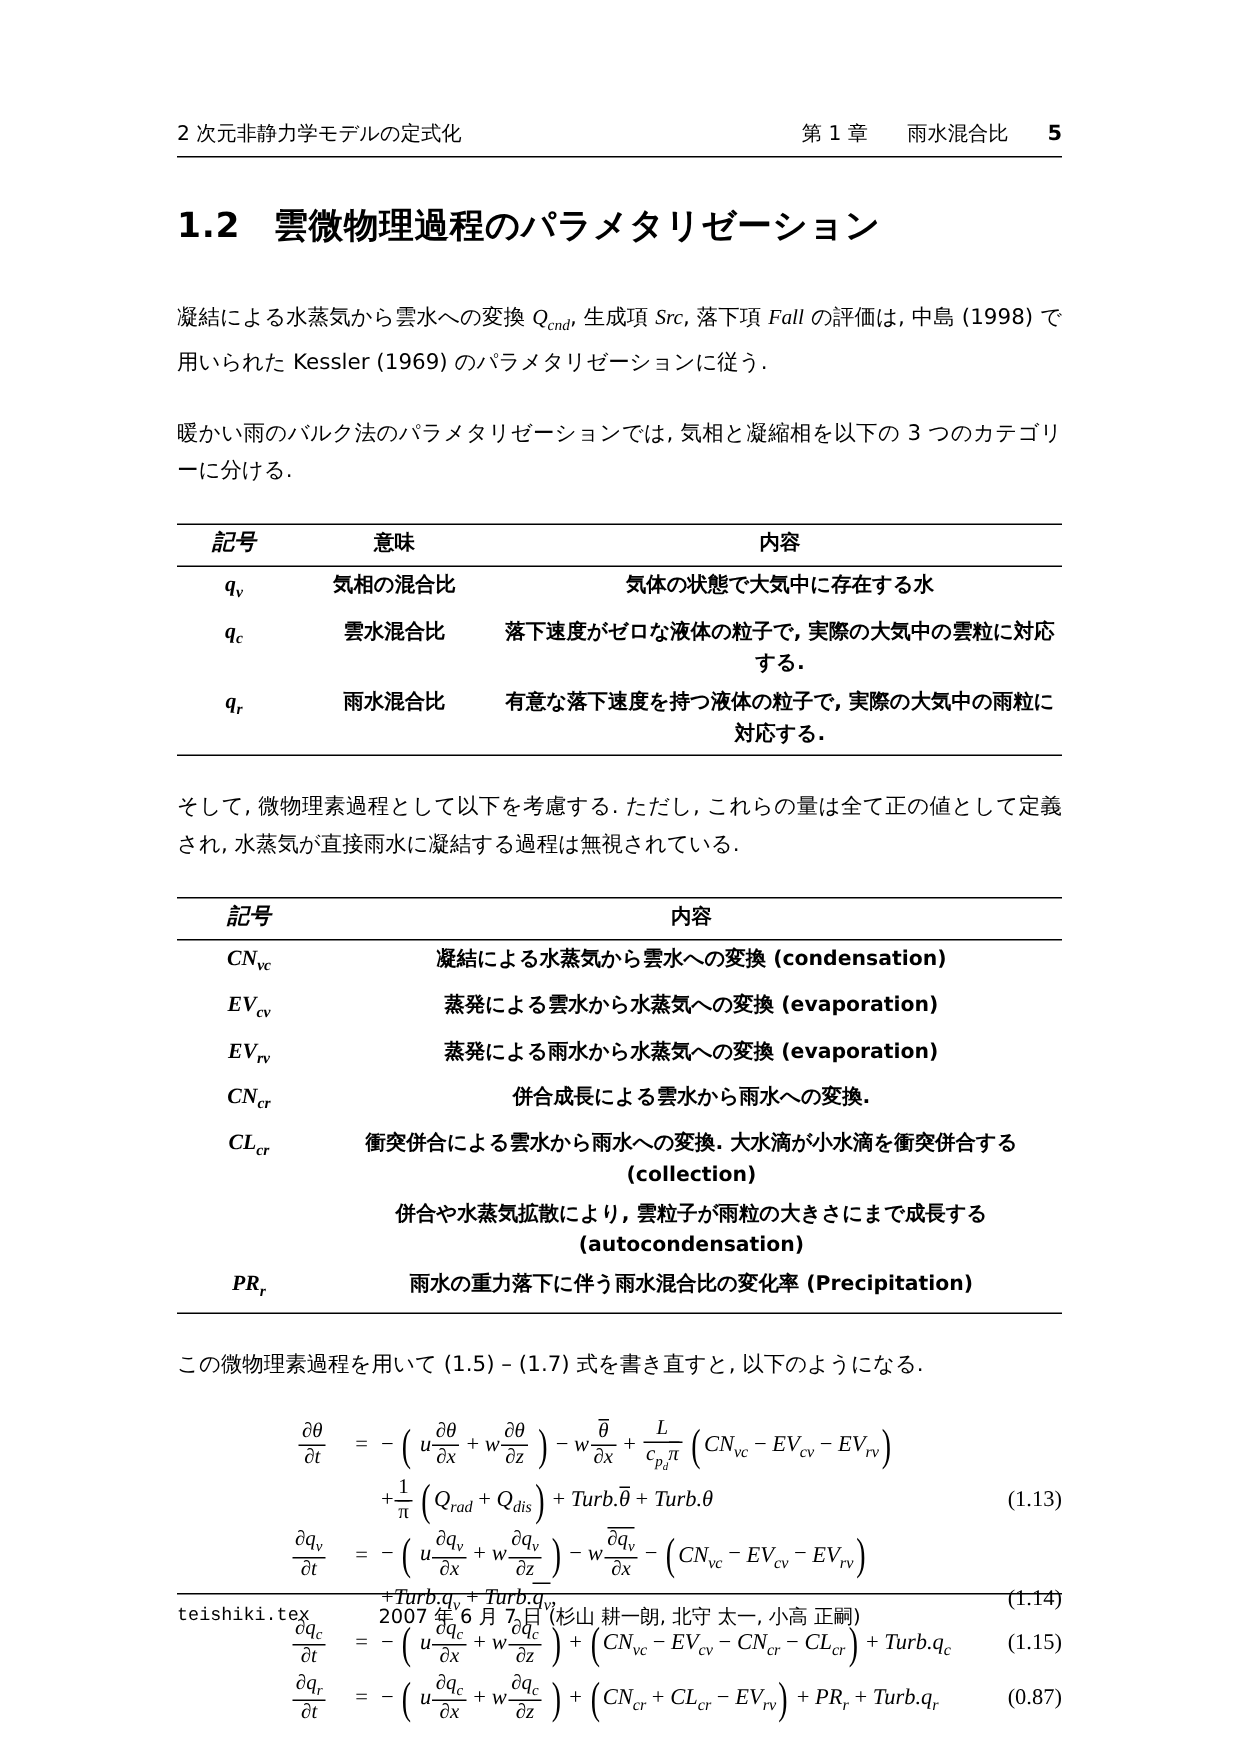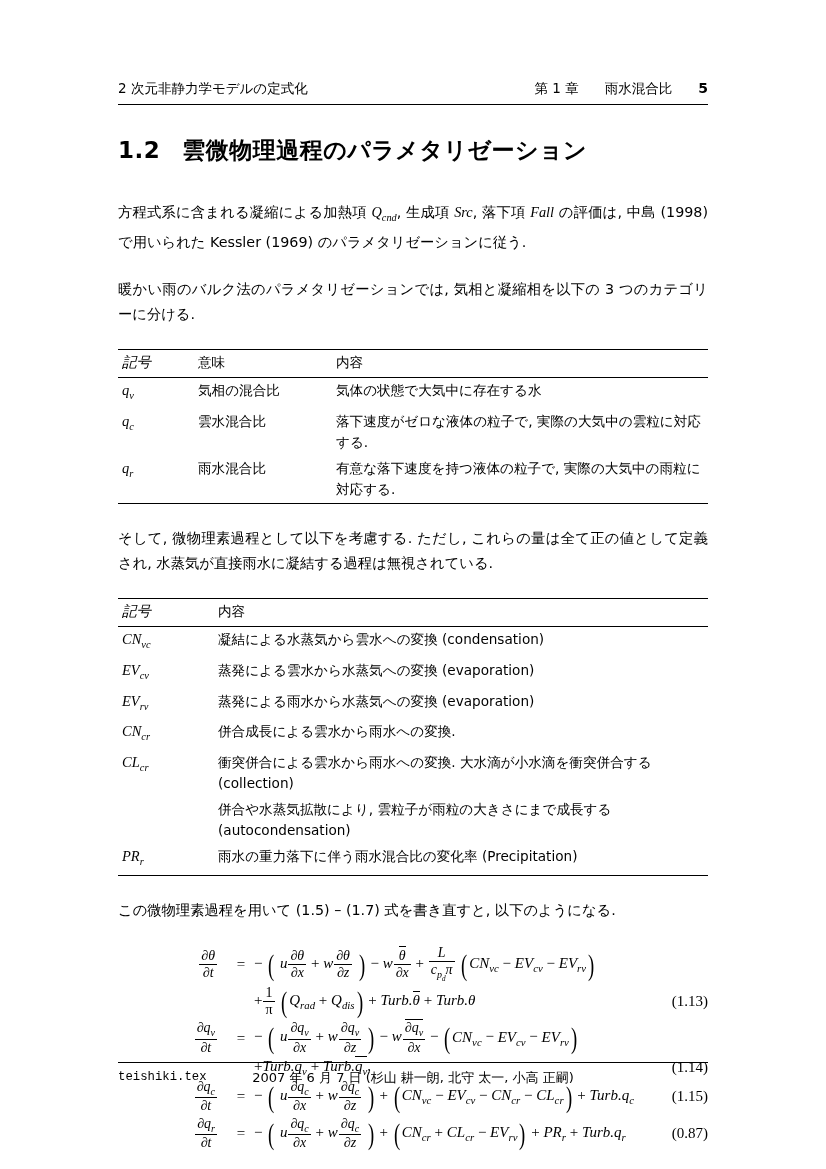--- a/index.html
+++ b/index.html
@@ -72,23 +72,23 @@
   
   table.tbl {
     width: 100%;
     border-collapse: collapse;
     font-family: "DejaVu Sans", sans-serif;
     font-size: 13.6px;
     margin: 0 0 22px 0;
   }
   table.tbl td, table.tbl th {
     padding: 2px 4px 3px 4px;
-    text-align: left;
+    text-align: center;
     vertical-align: top;
-    font-weight: normal;
+    font-weight: bold;
     line-height: 21px;
   }
   table.tbl thead th { padding-bottom: 4px; }
   .rule-top td, .rule-top th { border-top: 1.1px solid #000; }
   .rule-mid td, .rule-mid th { border-top: 0.9px solid #000; }
   .rule-bot td, .rule-bot th { border-bottom: 1.1px solid #000; }
   .tbl .sym {
     width: 68px;
     font-family: "Liberation Serif", serif;
     font-style: italic;
@@ -200,21 +200,21 @@
         <span class="header-page">5</span>
       </div>
     </div>
     <div class="header-rule"></div>
 
     <div class="sec-title">
       <span class="sec-num">1.2</span><span>雲微物理過程のパラメタリゼーション</span>
     </div>
 
     <p class="para">
-      <span>方程式系に含まれる凝縮による加熱項 </span><span class="mi">Q<sub>cnd</sub></span><span>, 生成項 </span><span class="mi">Src</span><span>, 落下項 </span><span class="mi">Fall</span><span> の評価は, 中島 (1998) で用いられた Kessler (1969) のパラメタリゼーションに従う.</span>
+      <span>凝結による水蒸気から雲水への変換 </span><span class="mi">Q<sub>cnd</sub></span><span>, 生成項 </span><span class="mi">Src</span><span>, 落下項 </span><span class="mi">Fall</span><span> の評価は, 中島 (1998) で用いられた Kessler (1969) のパラメタリゼーションに従う.</span>
     </p>
 
     <p class="para">暖かい雨のバルク法のパラメタリゼーションでは, 気相と凝縮相を以下の 3 つのカテゴリーに分ける.</p>
 
     <table class="tbl">
       <thead>
         <tr class="rule-top">
           <th class="sym">記号</th>
           <th class="mean">意味</th>
           <th>内容</th>

